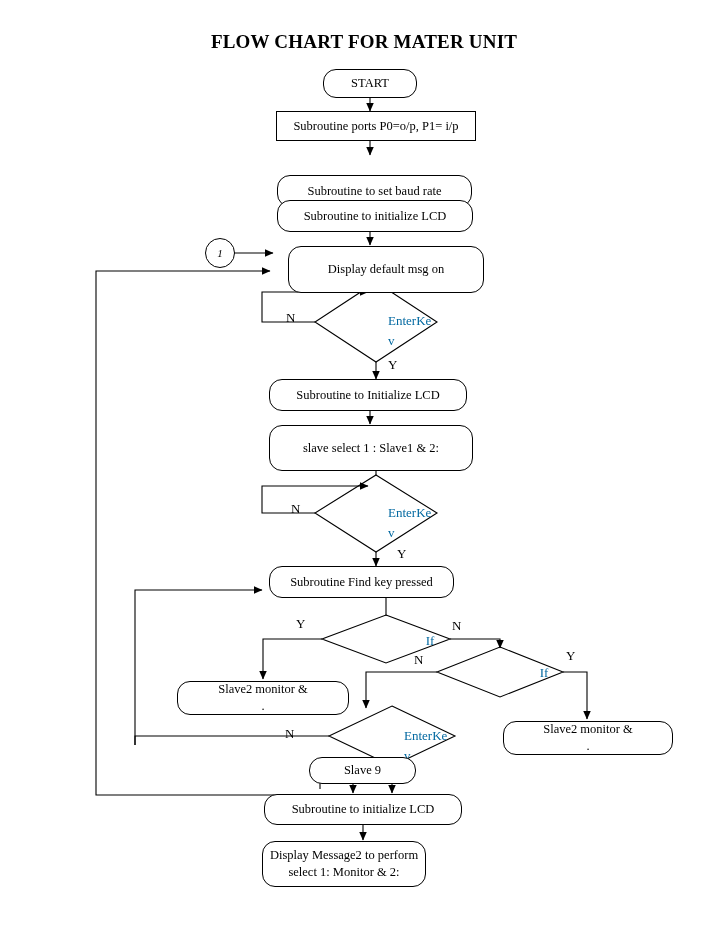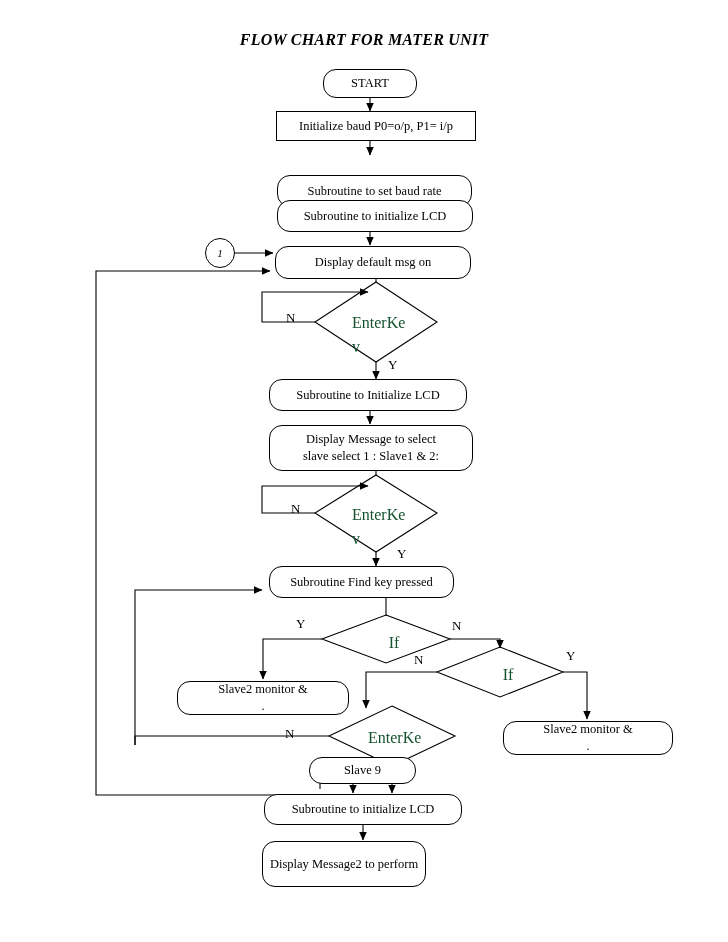--- a/index.html
+++ b/index.html
@@ -22,24 +22,23 @@
     width: 728px;
     height: 942px;
   }
   .title {
     position: absolute;
     left: 0;
     top: 31px;
     width: 728px;
     text-align: center;
     font-weight: bold;
-    font-size: 16px;
+    font-size: 19px;
     letter-spacing: 0.2px;
     color: #000;
-    font-style: italic;
   }
   .node {
     position: absolute;
     box-sizing: border-box;
     border: 1px solid #000;
     background: #ffffff;
     display: flex;
     align-items: center;
     justify-content: center;
     text-align: center;
@@ -47,25 +46,26 @@
     line-height: 1.35;
     color: #000;
     padding: 0 6px;
   }
   .node.round { border-radius: 13px; }
   .node.sharp { border-radius: 0; }
   .node .lines { width: 100%; }
   .node .l2 { display: block; }
   .diamond-label {
     position: absolute;
-    font-size: 16px;
-    color: #14532d;
+    font-size: 13px;
+    color: #0369a1;
     line-height: 1.5;
     text-align: left;
     pointer-events: none;
+    margin-left: 36px;
   }
   .edge-label {
     position: absolute;
     font-size: 13px;
     color: #000;
     font-family: "Liberation Serif", "DejaVu Serif", serif;
   }
   .conn-circle {
     position: absolute;
     box-sizing: border-box;
@@ -149,51 +149,50 @@
     </g>
   </svg>
 
   <div class="title">FLOW CHART FOR MATER UNIT</div>
 
   <div class="node round" style="left:323px; top:69px; width:94px; height:29px;">
     <span class="lines">START</span>
   </div>
 
   <div class="node sharp" style="left:276px; top:111px; width:200px; height:30px;">
-    <span class="lines">Initialize baud P0=o/p, P1= i/p</span>
+    <span class="lines">Subroutine ports P0=o/p, P1= i/p</span>
   </div>
 
   <div class="node round" style="left:277px; top:155px; width:195px; height:32px;margin-top:20px;">
     <span class="lines">Subroutine to set baud rate</span>
   </div>
 
   <div class="node round" style="left:277px; top:200px; width:196px; height:32px;">
     <span class="lines">Subroutine to initialize LCD</span>
   </div>
 
-  <div class="node round" style="left:275px; top:246px; width:196px; height:33px;">
+  <div class="node round" style="left:288px; top:246px; width:196px; height:47px;">
     <span class="lines">Display default msg on</span>
   </div>
 
   <div class="conn-circle" style="left:205px; top:238px; width:30px; height:30px;">
     <span>1</span>
   </div>
 
   <div class="diamond-label" style="left:352px; top:311px; width:70px;">
     <span>EnterKe</span><br>
     <span>v</span>
   </div>
 
   <div class="node round" style="left:269px; top:379px; width:198px; height:32px;">
     <span class="lines">Subroutine to Initialize LCD</span>
   </div>
 
   <div class="node round" style="left:269px; top:425px; width:204px; height:46px;">
     <span class="lines">
-      <span class="l2">Display Message to select</span>
       <span class="l2">slave select 1 : Slave1 &amp; 2:</span>
     </span>
   </div>
 
   <div class="diamond-label" style="left:352px; top:503px; width:70px;">
     <span>EnterKe</span><br>
     <span>v</span>
   </div>
 
   <div class="node round" style="left:269px; top:566px; width:185px; height:32px;">
@@ -231,20 +230,21 @@
     <span class="lines">Slave 9</span>
   </div>
 
   <div class="node round" style="left:264px; top:794px; width:198px; height:31px;">
     <span class="lines">Subroutine to initialize LCD</span>
   </div>
 
   <div class="node round" style="left:262px; top:841px; width:164px; height:46px;">
     <span class="lines">
       <span class="l2">Display Message2 to perform</span>
+      <span class="l2">select 1:  Monitor &amp; 2:</span>
     </span>
   </div>
 
   <div class="edge-label" style="left:286px; top:310px;">N</div>
   <div class="edge-label" style="left:388px; top:357px;">Y</div>
 
   <div class="edge-label" style="left:291px; top:501px;">N</div>
   <div class="edge-label" style="left:397px; top:546px;">Y</div>
 
   <div class="edge-label" style="left:296px; top:616px;">Y</div>

